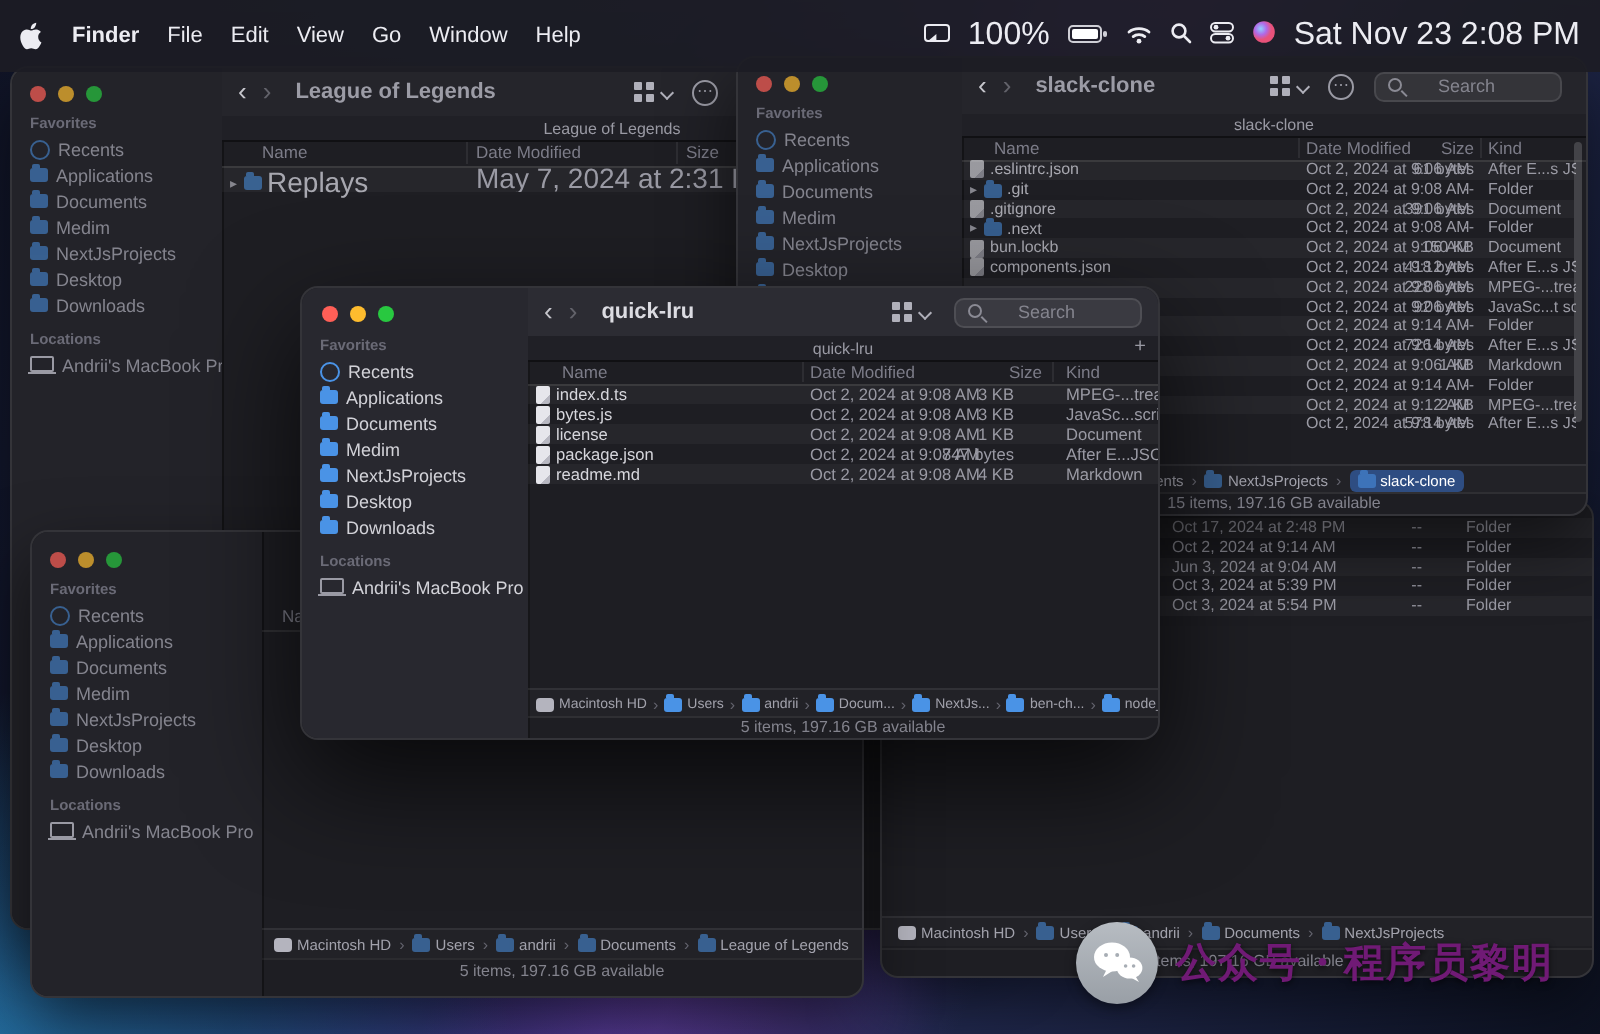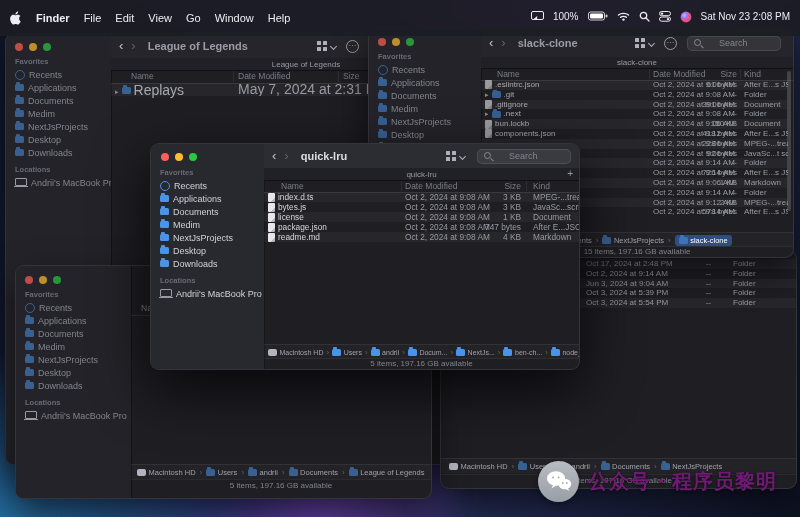--- a/index.html
+++ b/index.html
@@ -11,21 +11,21 @@
       radial-gradient(520px 340px at 10% 110%, rgba(60,90,210,.35), transparent 62%),
       linear-gradient(118deg, rgba(150,80,220,0) 45%, rgba(160,90,230,.30) 56%, rgba(60,30,120,0) 70%),
       linear-gradient(115deg, #101426 0%, #1a2140 34%, #47307e 52%, #232b52 68%, #0d1222 100%);
   }
   
   #menubar{position:absolute;left:0;top:0;right:0;height:36px;display:flex;align-items:center;
     padding:0 10px;gap:14px;background:rgba(28,28,36,.92);font-size:11px;color:#ececf2;z-index:50}
   #menubar .mi{cursor:default;white-space:nowrap}
   #menubar .bold{font-weight:700}
   #menubar .spacer{flex:1}
-  #menubar .stat{display:flex;align-items:flex-start;gap:9px;font-size:10px}
+  #menubar .stat{display:flex;align-items:center;gap:9px;font-size:16px}
   
   .win{position:absolute;border-radius:9px;background:#1e1e23;overflow:hidden;
     border:1px solid rgba(255,255,255,.10);box-shadow:0 14px 34px rgba(0,0,0,.55)}
   .win.active{box-shadow:0 20px 55px rgba(0,0,0,.72)}
   .sb{position:absolute;left:0;top:0;bottom:0;background:#232329;border-right:1px solid rgba(0,0,0,.45)}
   .active .sb{background:#28282f}
   .tlights{position:absolute;display:flex;gap:6px}
   .tl{width:8px;height:8px;border-radius:50%;}
   .tl-red{background:#ff5f57}.tl-yel{background:#febc2e}.tl-grn{background:#28c840}
   .inactive .tl{opacity:.7}
@@ -150,21 +150,21 @@
   #winD .cols{left:113px;top:36px;height:12px}
   #winD .cols span{line-height:12px}
   #winD .cols .h-name{left:17px}#winD .cols .h-date{left:141px}
   #winD .cols .h-size{left:196px;width:61px;text-align:right}#winD .cols .h-kind{left:269px}
   #winD .vd1{left:137px}#winD .vd2{left:262px}
   #winD .rows{left:113px;right:0;top:48px}
   #winD .frow{height:10px;font-size:8.3px}
   #winD .cell{line-height:10px}
   #winD .c-name{left:4px;width:130px}
   #winD .c-date{left:141px}
-  #winD .c-size{left:196px;width:61px;text-align:right}
+  #winD .c-size{left:182px;width:61px;text-align:right}
   #winD .c-kind{left:269px;width:46px}
   #winD .pathbar{left:113px;right:0;bottom:10px;height:14px;padding-left:4px;font-size:7px;gap:2px}
   #winD .statusbar{left:113px;right:0;bottom:0;height:10px;line-height:10px}
   
   #watermark{position:absolute;left:538px;top:461px;display:flex;align-items:center;gap:9px;z-index:40}
   #watermark .logo{width:41px;height:41px;border-radius:50%;background:linear-gradient(180deg,#b7bcc2,#999fa6);
     display:flex;align-items:center;justify-content:center;box-shadow:0 2px 6px rgba(0,0,0,.4)}
   #watermark .txt{font-size:20px;font-weight:700;color:#701a75;text-shadow:0 1px 3px rgba(0,0,0,.65);letter-spacing:1px}
 </style>
 </head>

